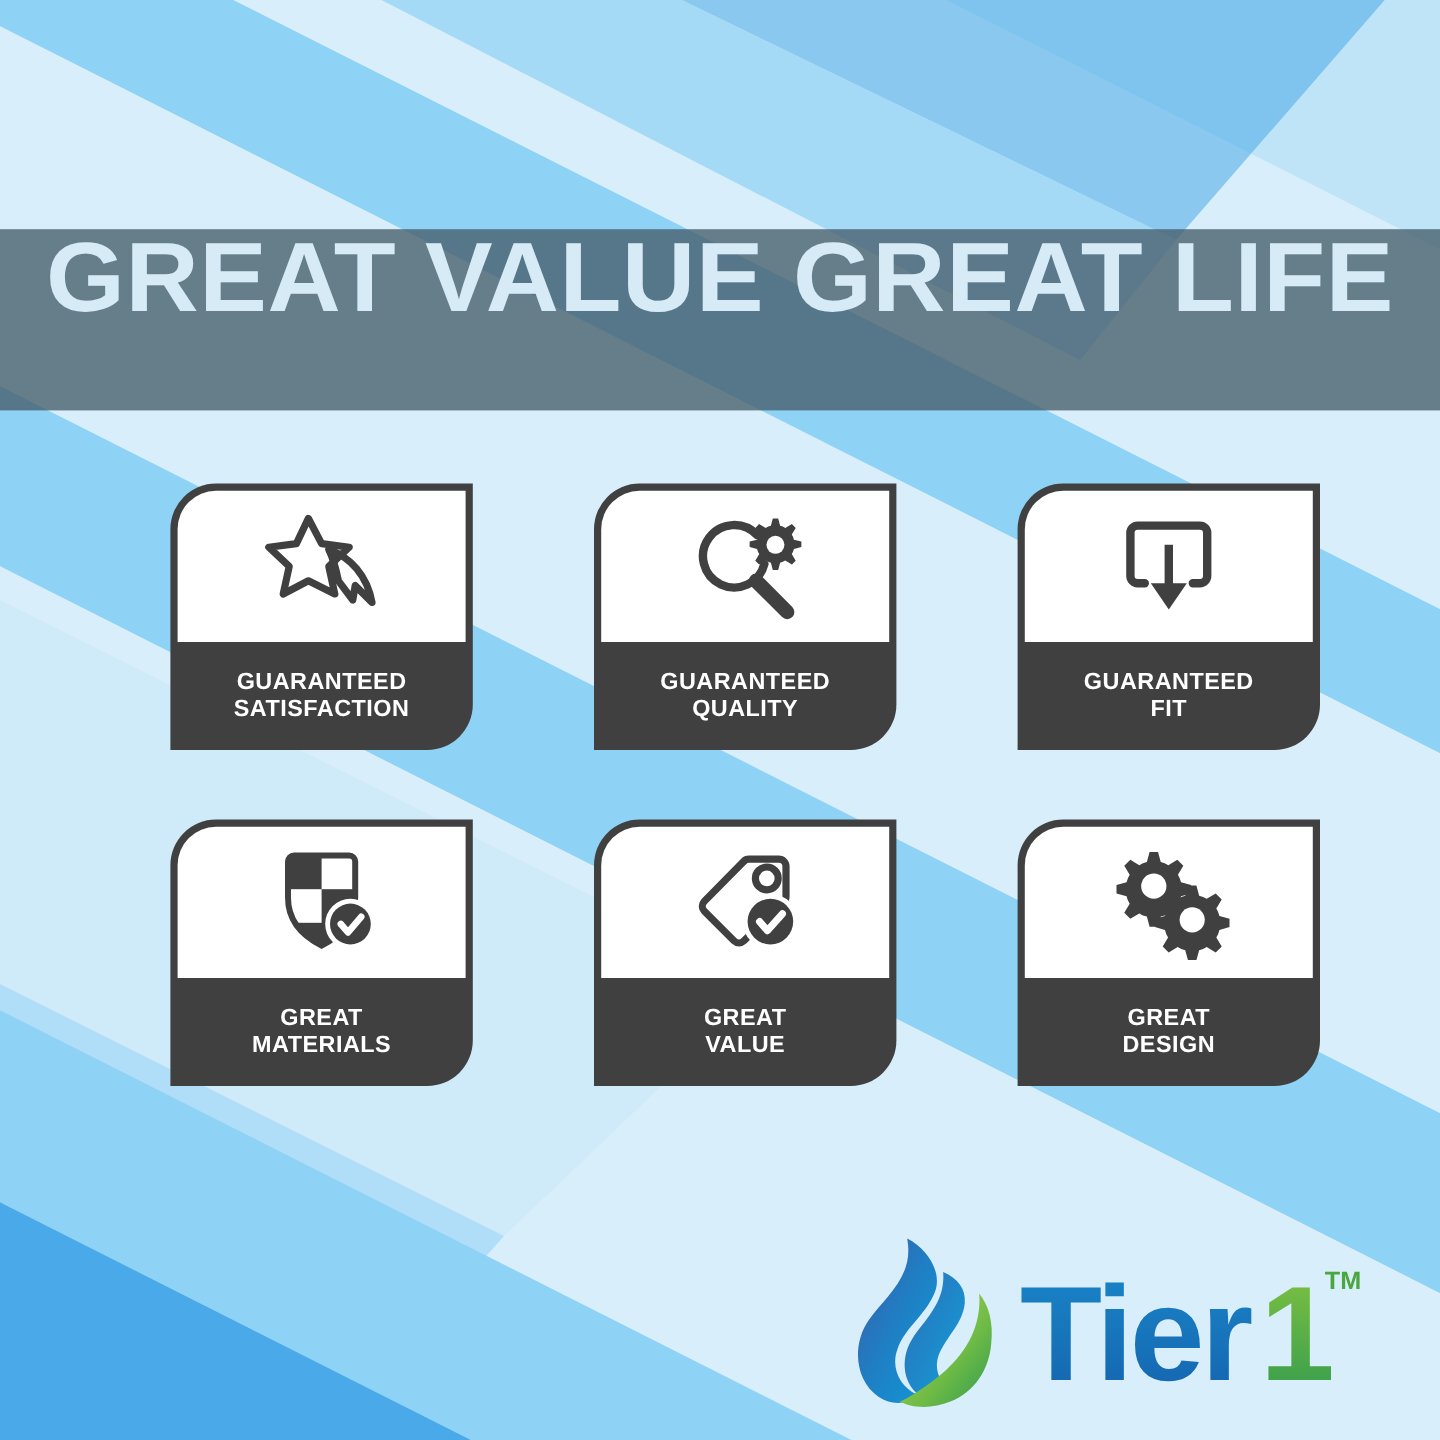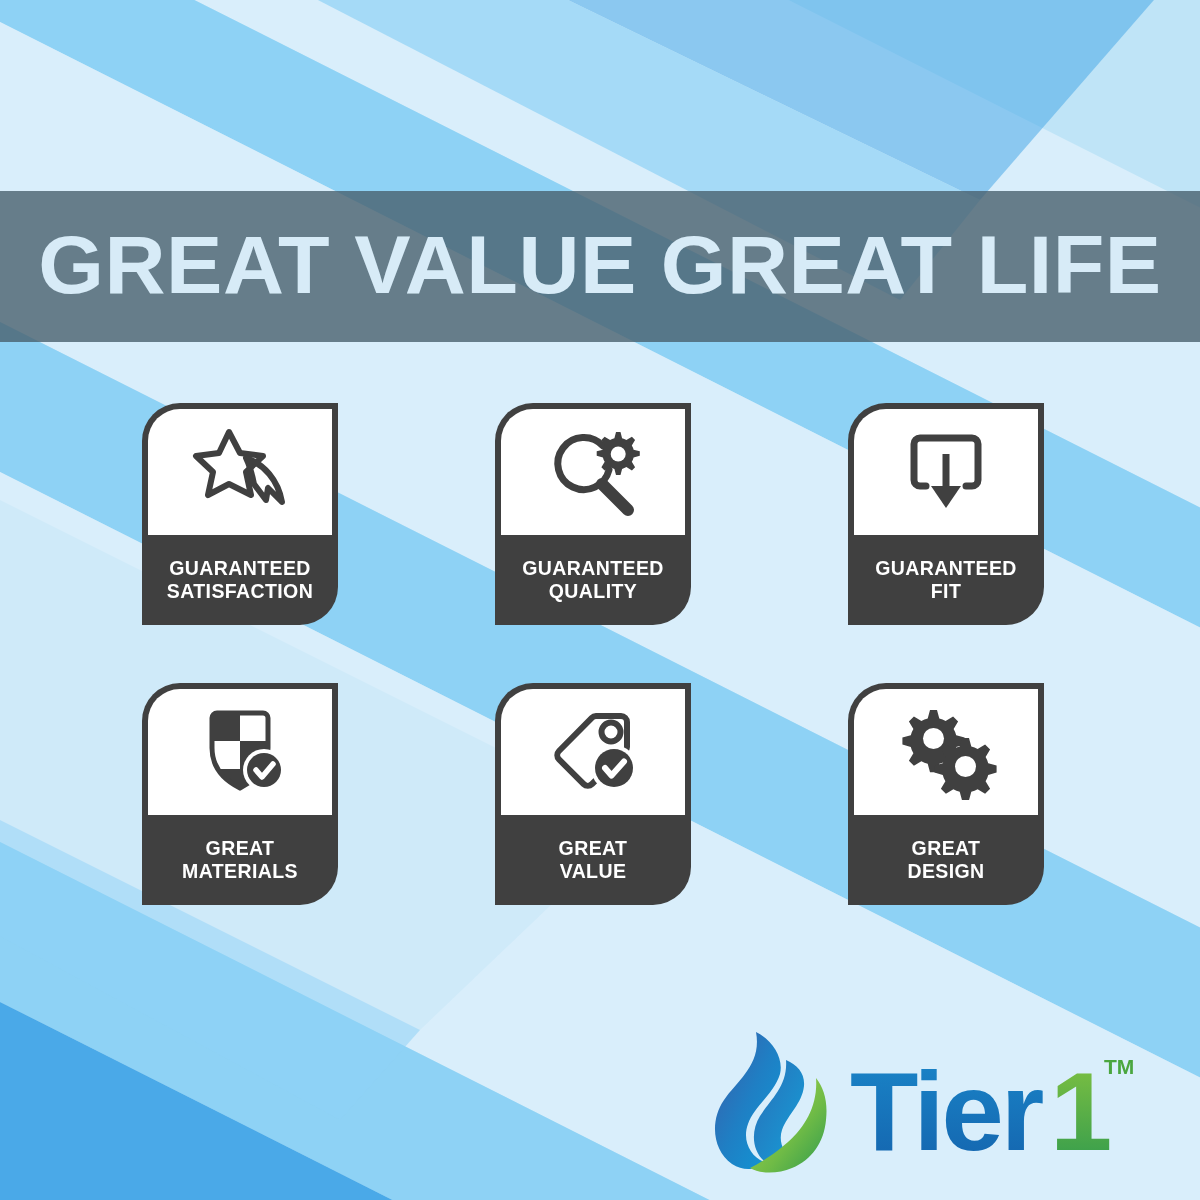--- a/index.html
+++ b/index.html
@@ -14,41 +14,41 @@
   
   #bg { position:absolute; inset:0; z-index:0; }
 
   
   .banner {
     position:absolute;
     left:0; top:191px;
     width:1200px; height:151px;
     background:rgba(72,96,110,0.80);
     z-index:2;
-    display:flex; align-items:center;
+    display:flex; 
   }
   .banner-title {
     width:100%;
     text-align:center;
     color:#d7ebf7;
     font-size:82px;
     font-weight:bold;
     letter-spacing:0.5px;
     line-height:1;
     transform:scaleX(1.03);
     font-family:"Liberation Sans", sans-serif;
     white-space:nowrap;
     padding-bottom:4px;
   }
 
   
   .badges { position:absolute; left:0; top:0; width:1200px; height:1200px; z-index:3; }
   .badge {
     position:absolute;
-    width:196px; height:222px;
+    width:252px; height:222px;
     background:#404040;
     border-radius:38px 0 38px 0;
     overflow:hidden;
     display:flex; flex-direction:column;
   }
   .badge-top {
     height:126px;
     margin:6px 6px 0 6px;
     background:#ffffff;
     border-radius:32px 0 0 0;

